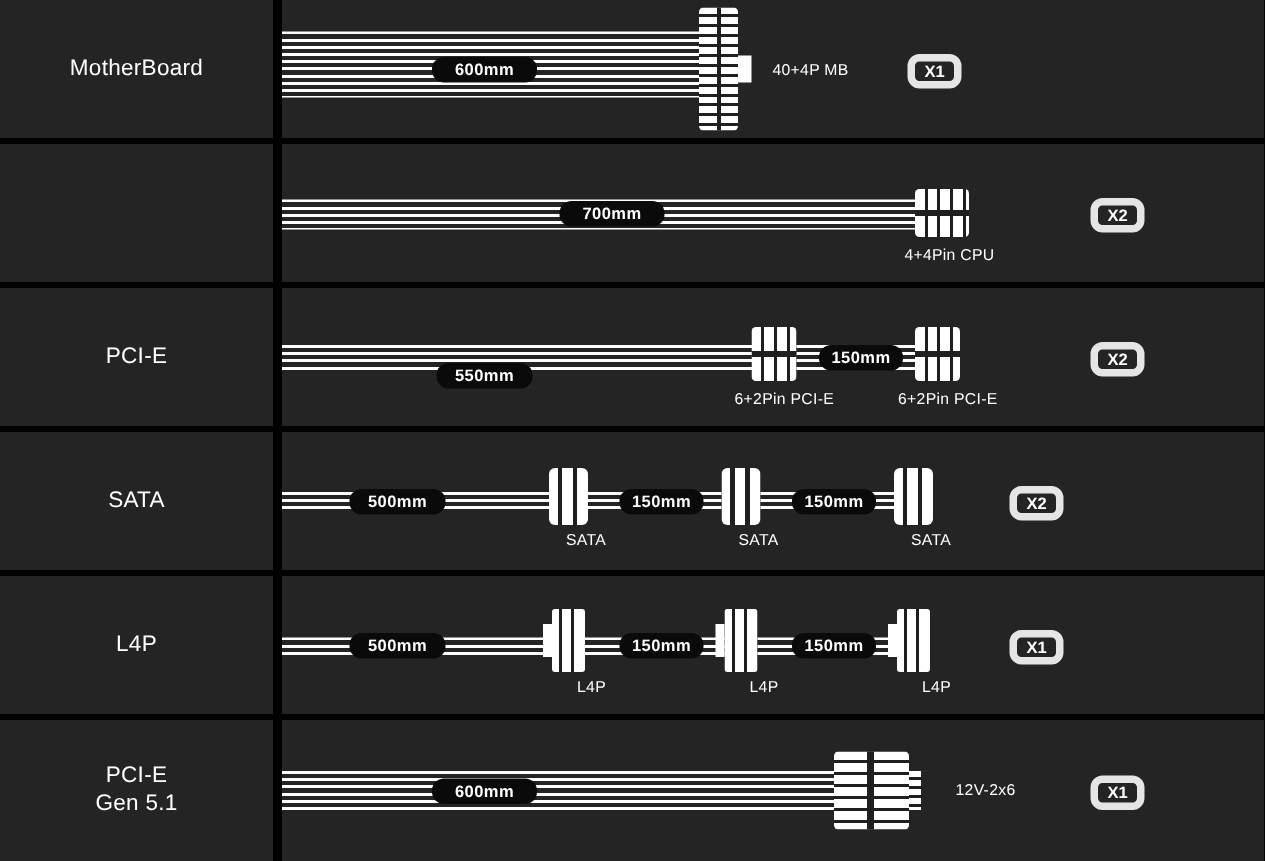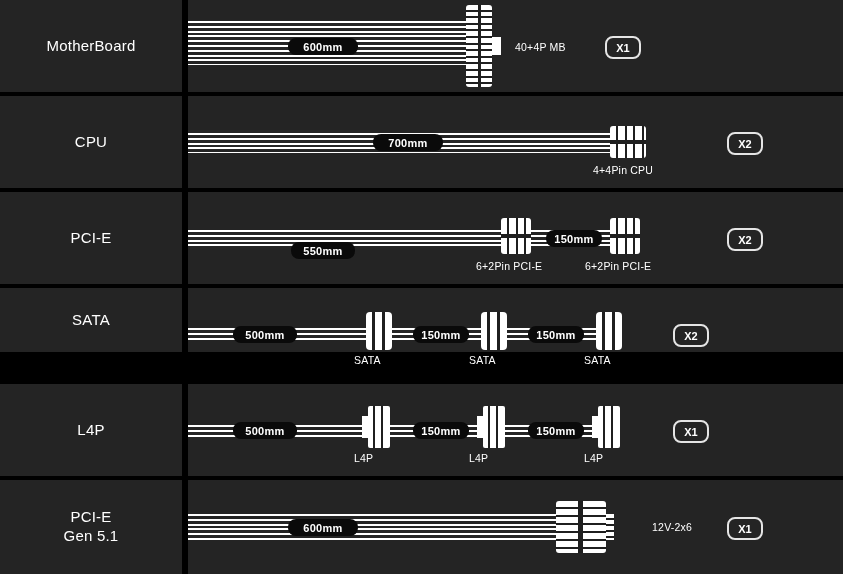--- a/index.html
+++ b/index.html
@@ -23,27 +23,27 @@
   }
 
   .pill {
     position:absolute; height:17px; background:#0a0a0a; border-radius:8px;
     color:#fff; font-size:11px; font-weight:bold; letter-spacing:.3px;
     display:flex; align-items:center; justify-content:center; z-index:3;
   }
 
   .qty {
     position:absolute; width:36px; height:23px;
-    border:2px solid #e5e5e5; border-radius:8px; color:#fff;
+    border:5px solid #e5e5e5; border-radius:8px; color:#fff;
     font-size:11px; font-weight:bold;
     display:flex; align-items:center; justify-content:center;
   }
 
   .conn { position:absolute; background-color:#fff; z-index:2; }
-  .conn-label { position:absolute; color:#fff; font-size:10.5px; text-align:left; letter-spacing:.2px; }
+  .conn-label { position:absolute; color:#fff; font-size:10.5px; text-align:right; letter-spacing:.2px; }
 
   
   .conn-atx {
     border-radius:3px;
     background-image:
       linear-gradient(90deg, rgba(0,0,0,0) 0 45%, #1f1f1f 45% 56%, rgba(0,0,0,0) 56%),
       repeating-linear-gradient(180deg, rgba(0,0,0,0) 0 4.6px, #1f1f1f 4.6px 6.6px);
   }
   .conn-atx::after {
     content:""; position:absolute; right:-9px; top:50%; transform:translateY(-50%);
@@ -97,42 +97,41 @@
   <div class="row" style="top:0;height:92px">
     <div class="row-label">MotherBoard</div>
     <div class="ribbon" style="left:188px;top:21px;width:280px;height:44px"></div>
     <div class="pill" style="left:288px;top:38px;width:70px">600mm</div>
     <div class="conn conn-atx" style="left:466px;top:5px;width:26px;height:82px"></div>
     <div class="conn-label" style="left:515px;top:41px;width:90px;text-align:left">40+4P MB</div>
     <div class="qty" style="left:605px;top:36px">X1</div>
   </div>
 
   <div class="row" style="top:96px;height:92px">
-    <div class="row-label">CPU</div>
     <div class="ribbon" style="left:188px;top:37px;width:424px;height:20px"></div>
     <div class="pill" style="left:373px;top:38px;width:70px">700mm</div>
     <div class="conn conn-eps" style="left:610px;top:30px;width:36px;height:32px"></div>
     <div class="conn-label" style="left:593px;top:68px;width:70px">4+4Pin CPU</div>
     <div class="qty" style="left:727px;top:36px">X2</div>
   </div>
 
   <div class="row" style="top:192px;height:92px">
     <div class="row-label">PCI-E</div>
     <div class="ribbon" style="left:188px;top:38px;width:315px;height:18px"></div>
     <div class="pill" style="left:291px;top:50px;width:64px">550mm</div>
     <div class="conn conn-pcie" style="left:501px;top:26px;width:30px;height:36px"></div>
     <div class="ribbon" style="left:531px;top:38px;width:81px;height:18px"></div>
     <div class="pill" style="left:546px;top:38px;width:56px">150mm</div>
     <div class="conn conn-pcie" style="left:610px;top:26px;width:30px;height:36px"></div>
     <div class="conn-label" style="left:476px;top:68px;width:80px">6+2Pin PCI-E</div>
     <div class="conn-label" style="left:585px;top:68px;width:80px">6+2Pin PCI-E</div>
     <div class="qty" style="left:727px;top:36px">X2</div>
   </div>
 
-  <div class="row" style="top:288px;height:64px">
+  <div class="row" style="top:288px;height:92px">
     <div class="row-label">SATA</div>
     <div class="ribbon" style="left:188px;top:40px;width:178px;height:14px"></div>
     <div class="pill" style="left:233px;top:38px;width:64px">500mm</div>
     <div class="conn conn-sata" style="left:366px;top:24px;width:26px;height:38px"></div>
     <div class="ribbon" style="left:392px;top:40px;width:89px;height:14px"></div>
     <div class="pill" style="left:413px;top:38px;width:56px">150mm</div>
     <div class="conn conn-sata" style="left:481px;top:24px;width:26px;height:38px"></div>
     <div class="ribbon" style="left:507px;top:40px;width:89px;height:14px"></div>
     <div class="pill" style="left:528px;top:38px;width:56px">150mm</div>
     <div class="conn conn-sata" style="left:596px;top:24px;width:26px;height:38px"></div>
@@ -158,18 +157,18 @@
     <div class="conn-label" style="left:584px;top:68px;width:50px">L4P</div>
     <div class="qty" style="left:673px;top:36px">X1</div>
   </div>
 
   <div class="row" style="top:480px;height:94px">
     <div class="row-label">PCI-E
 Gen 5.1</div>
     <div class="ribbon" style="left:188px;top:34px;width:370px;height:26px"></div>
     <div class="pill" style="left:288px;top:39px;width:70px">600mm</div>
     <div class="conn conn-12v" style="left:556px;top:21px;width:50px;height:52px"></div>
-    <div class="conn-label" style="left:622px;top:41px;width:70px;text-align:right">12V-2x6</div>
+    <div class="conn-label" style="left:622px;top:41px;width:70px;text-align:center">12V-2x6</div>
     <div class="qty" style="left:727px;top:37px">X1</div>
   </div>
 
   <div class="vdivider"></div>
 </div>
 
 </body></html>

